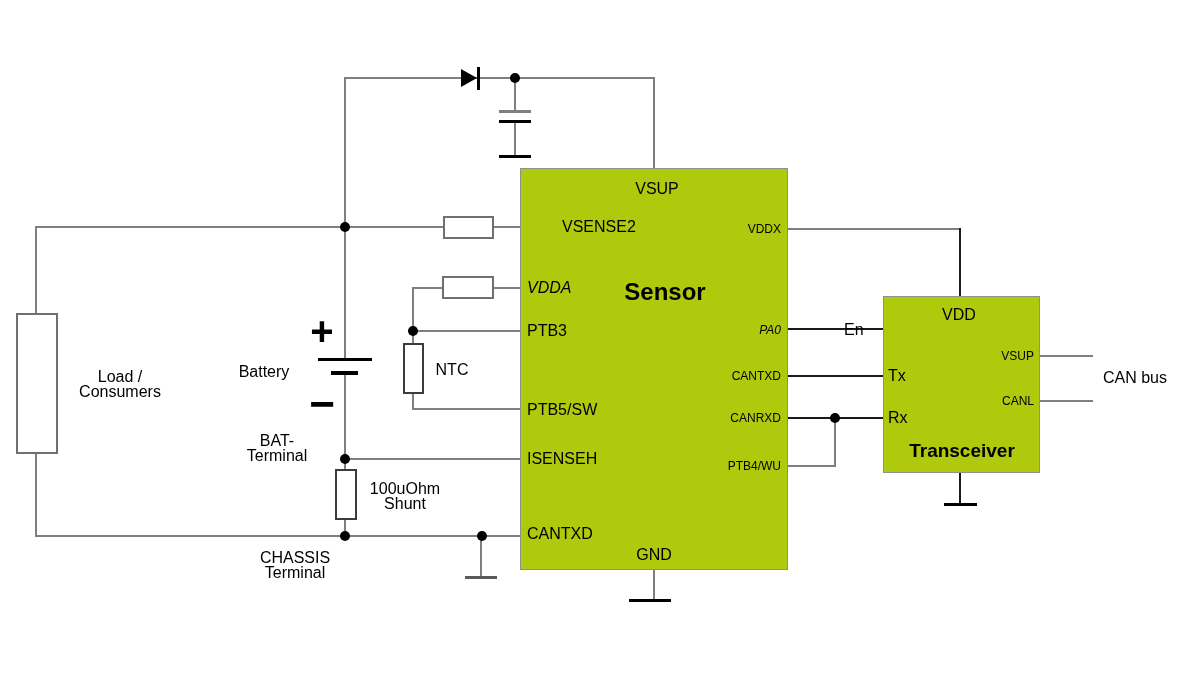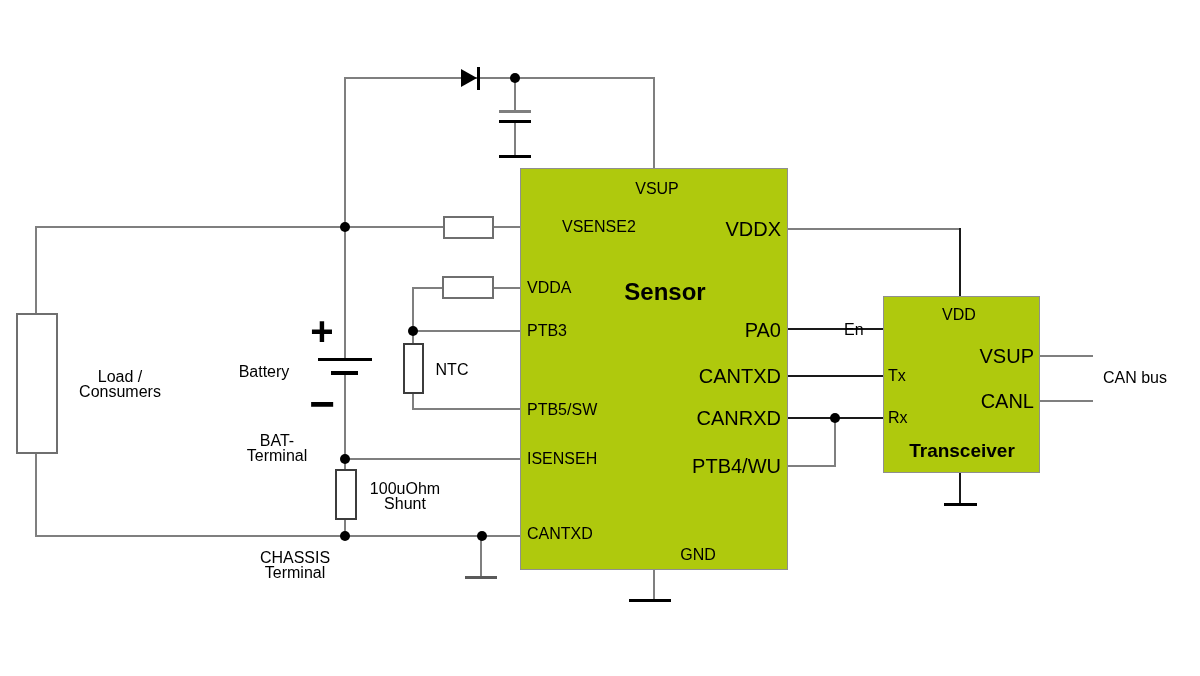--- a/index.html
+++ b/index.html
@@ -37,21 +37,21 @@
   .lbl {
     position: absolute; font-size: 16px; line-height: 15px;
     white-space: pre-line; transform: translate(-50%, -50%);
     text-align: center;
   }
   .pin-l {
     position: absolute; font-size: 16px; line-height: 16px;
     transform: translateY(-50%); white-space: nowrap;
   }
   .pin-r {
-    position: absolute; font-size: 20px; line-height: 16px;
+    position: absolute; font-size: 12px; line-height: 16px;
     transform: translateY(-50%); white-space: nowrap; 
   }
   .title-sensor {
     position: absolute; font-size: 24px; font-weight: bold;
     transform: translate(-50%, -50%); white-space: nowrap;
   }
   .title-trx {
     position: absolute; font-size: 19px; font-weight: bold;
     transform: translate(-50%, -50%); white-space: nowrap;
   }
@@ -136,29 +136,29 @@
   <div class="dot" style="left:340px; top:454px;"></div>
   <div class="dot" style="left:340px; top:531px;"></div>
   <div class="dot" style="left:477px; top:531px;"></div>
   <div class="dot" style="left:830px; top:413px;"></div>
 
   <div class="block" style="left:520px; top:168px; width:268px; height:402px;"></div>
   <div class="block" style="left:883px; top:296px; width:157px; height:177px;"></div>
 
   <span class="title-sensor" style="left:665px; top:292px;">Sensor</span>
   <span class="lbl" style="left:657px; top:188px;">VSUP</span>
-  <span class="lbl" style="left:654px; top:554px;margin-left:44px;">GND</span>
+  <span class="lbl" style="left:654px; top:554px;">GND</span>
   <span class="pin-l" style="left:542px; top:227px;margin-left:20px;">VSENSE2</span>
-  <span class="pin-l" style="left:527px; top:288px;">VDDA</span>
+  <span class="pin-l" style="left:527px; top:288px;font-style:italic;">VDDA</span>
   <span class="pin-l" style="left:527px; top:331px;">PTB3</span>
   <span class="pin-l" style="left:527px; top:410px;">PTB5/SW</span>
   <span class="pin-l" style="left:527px; top:459px;">ISENSEH</span>
   <span class="pin-l" style="left:527px; top:534px;">CANTXD</span>
   <span class="pin-r" style="right:419px; top:229px;">VDDX</span>
-  <span class="pin-r" style="right:419px; top:330px;">PA0</span>
+  <span class="pin-r" style="right:419px; top:330px;font-style:italic;">PA0</span>
   <span class="pin-r" style="right:419px; top:376px;">CANTXD</span>
   <span class="pin-r" style="right:419px; top:418px;">CANRXD</span>
   <span class="pin-r" style="right:419px; top:466px;">PTB4/WU</span>
 
   <span class="title-trx" style="left:962px; top:451px;">Transceiver</span>
   <span class="lbl" style="left:959px; top:314px;">VDD</span>
   <span class="pin-l" style="left:844px; top:330px;">En</span>
   <span class="pin-l" style="left:888px; top:376px;">Tx</span>
   <span class="pin-l" style="left:888px; top:418px;">Rx</span>
   <span class="pin-r" style="right:166px; top:356px;">VSUP</span>

